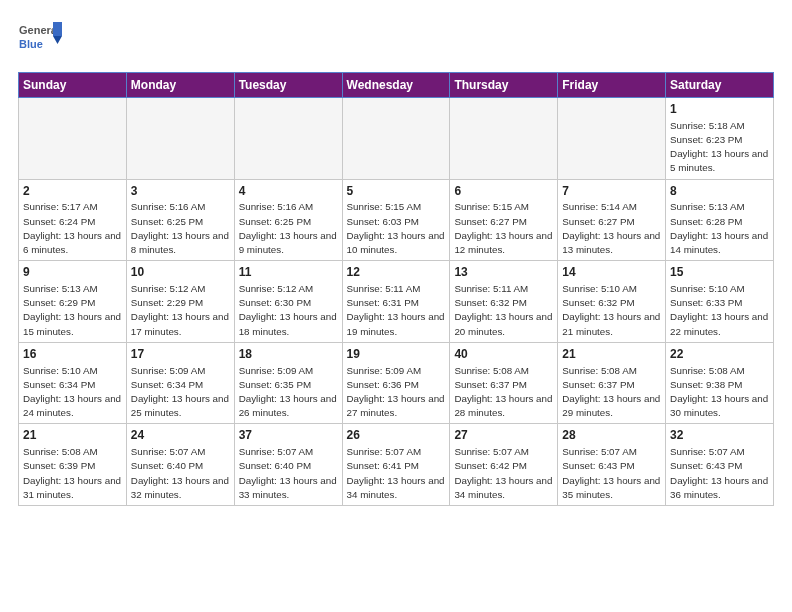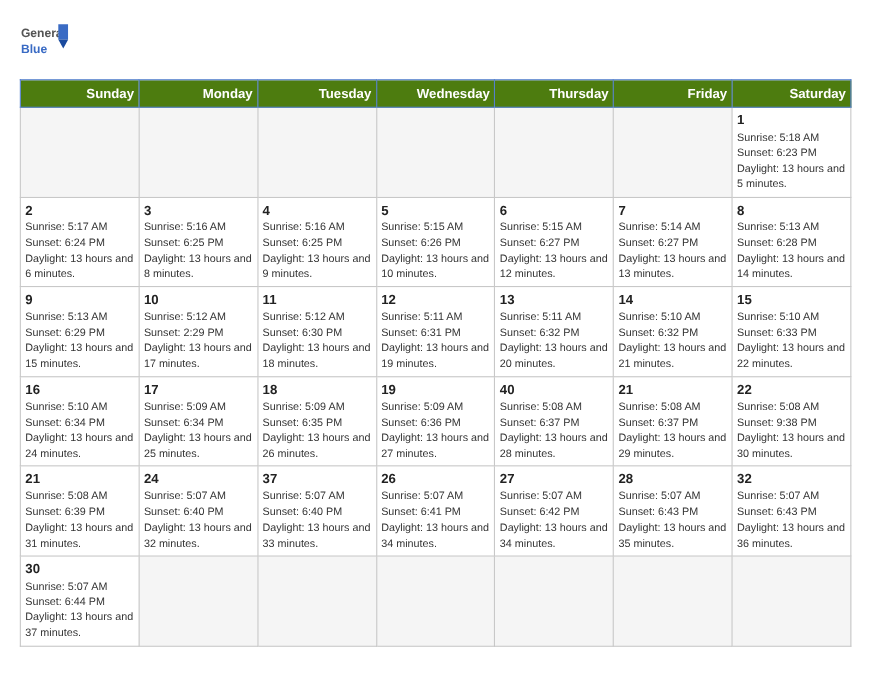--- a/index.html
+++ b/index.html
@@ -38,24 +38,24 @@
       font-size: 14px;
       color: #444;
       margin-top: 2px;
     }
     .calendar {
       width: 100%;
       border-collapse: collapse;
       font-size: 10.5px;
     }
     .calendar th {
-      background: #4d7c0f;
+      background: #701a75;
       color: #fff;
       padding: 5px 4px;
-      text-align: right;
+      text-align: left;
       font-size: 12px;
       font-weight: bold;
       border: 1px solid #5580cc;
     }
     .calendar td {
       border: 1px solid #c8c8c8;
       vertical-align: top;
       padding: 3px 4px;
       width: 108px;
       height: 80px;
@@ -141,21 +141,21 @@
           </td>
           <td>
             <span class="day-number">4</span>
             <div class="day-info">Sunrise: 5:16 AM
 Sunset: 6:25 PM
 Daylight: 13 hours and 9 minutes.</div>
           </td>
           <td>
             <span class="day-number">5</span>
             <div class="day-info">Sunrise: 5:15 AM
-Sunset: 6:26 PM
+Sunset: 6:03 PM
 Daylight: 13 hours and 10 minutes.</div>
           </td>
           <td>
             <span class="day-number">6</span>
             <div class="day-info">Sunrise: 5:15 AM
 Sunset: 6:27 PM
 Daylight: 13 hours and 12 minutes.</div>
           </td>
           <td>
             <span class="day-number">7</span>
@@ -294,30 +294,16 @@
             <div class="day-info">Sunrise: 5:07 AM
 Sunset: 6:43 PM
 Daylight: 13 hours and 35 minutes.</div>
           </td>
           <td>
             <span class="day-number">32</span>
             <div class="day-info">Sunrise: 5:07 AM
 Sunset: 6:43 PM
 Daylight: 13 hours and 36 minutes.</div>
           </td>
-        </tr>
-        <tr>
-          <td>
-            <span class="day-number">30</span>
-            <div class="day-info">Sunrise: 5:07 AM
-Sunset: 6:44 PM
-Daylight: 13 hours and 37 minutes.</div>
-          </td>
-          <td class="shade"></td>
-          <td class="shade"></td>
-          <td class="shade"></td>
-          <td class="shade"></td>
-          <td class="shade"></td>
-          <td class="shade"></td>
         </tr>
       </tbody>
   </table>
 </div>
 
 </body></html>

